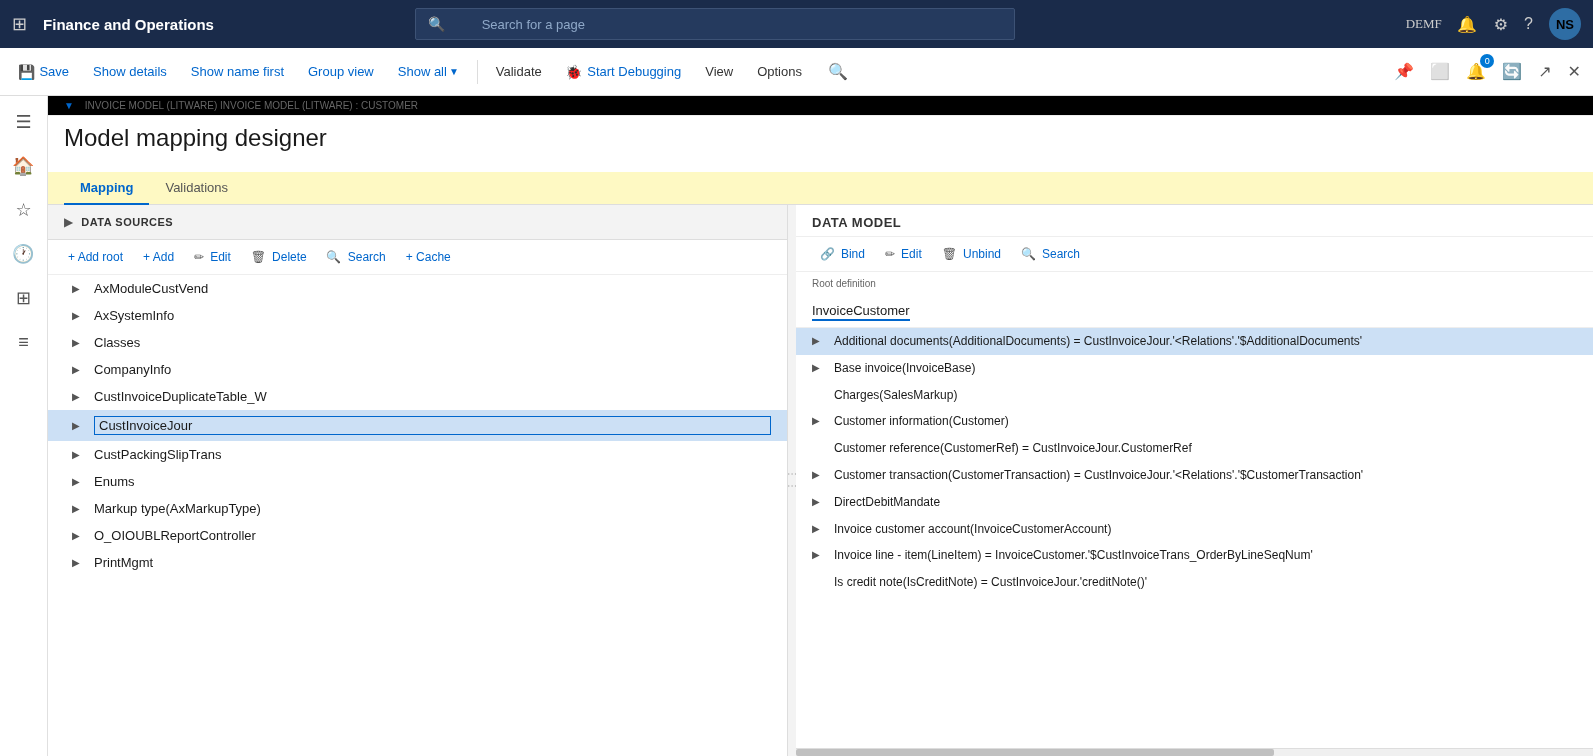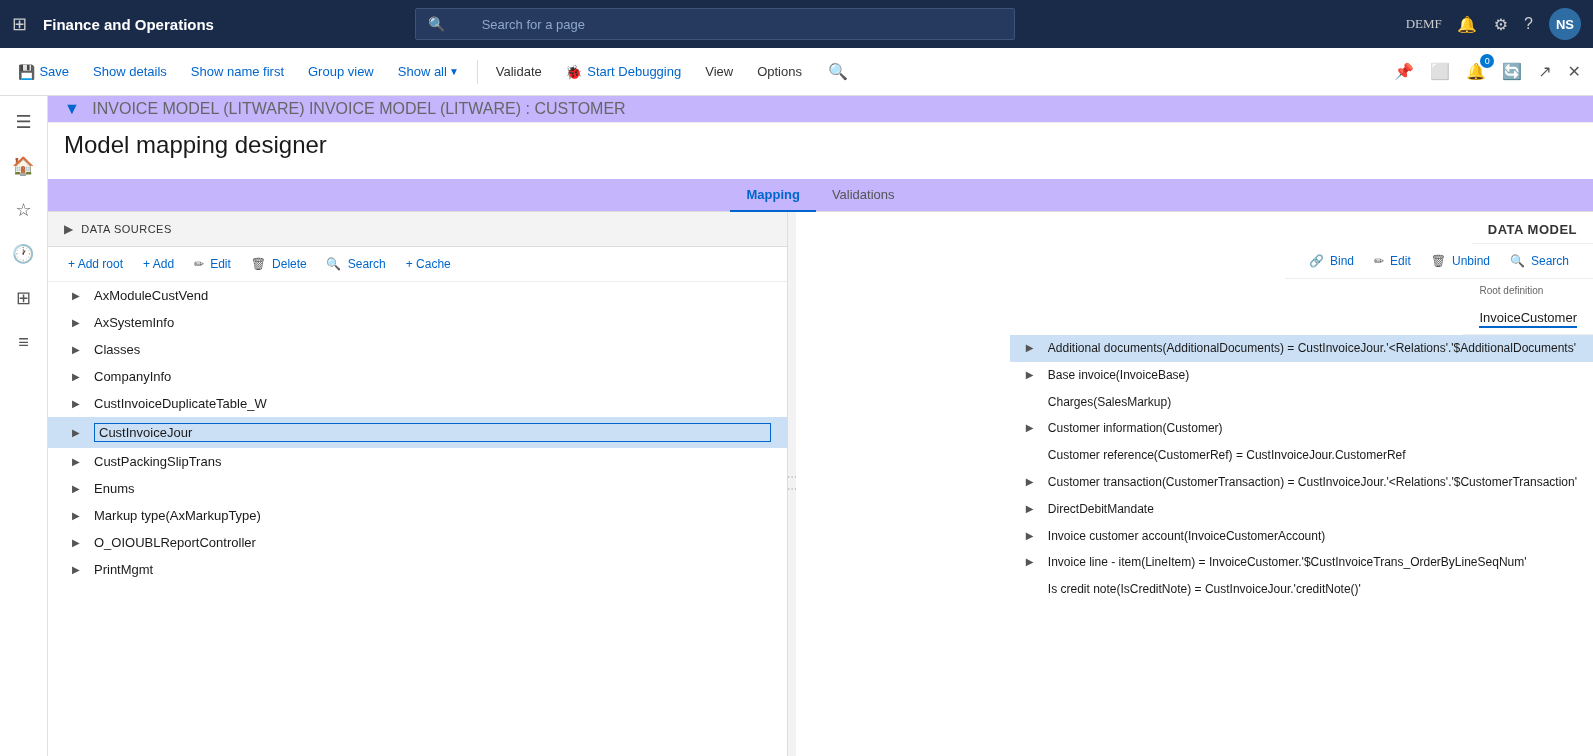--- a/index.html
+++ b/index.html
@@ -44,21 +44,21 @@
     .nav-search-placeholder { color: #8fa8c8; font-size: 13px; margin-left: 28px; }
     .nav-right {
       margin-left: auto;
       display: flex;
       align-items: center;
       gap: 16px;
       color: #ccc;
     }
     .nav-user-badge {
       background: #2e6da4;
-      color: #ffffff;
+      color: #000000;
       border-radius: 50%;
       width: 32px;
       height: 32px;
       display: flex;
       align-items: center;
       justify-content: center;
       font-size: 13px;
       font-weight: 600;
     }
     .nav-demf { color: #ccc; font-size: 13px; font-family: Liberation Serif, serif; }
@@ -128,46 +128,45 @@
     .content-area {
       flex: 1;
       display: flex;
       flex-direction: column;
       overflow: hidden;
     }
 
     
     .breadcrumb {
       padding: 4px 16px;
-      font-size: 16px;
+      font-size: 10px;
       color: #666;
-      background: #c4b5fd;
+      background: #000000;
       border-bottom: 1px solid #eee;
     }
 
     
     .page-header {
       padding: 8px 16px 0 16px;
       background: #fff;
     }
     .page-title {
       font-size: 24px;
       font-weight: 300;
       color: #1a1a1a;
       margin-bottom: 20px;
     }
 
     
     .tabs {
       display: flex;
       gap: 0;
       border-bottom: 1px solid #ddd;
-      background: #c4b5fd;
+      background: #fef9c3;
       padding: 0 16px;
-      justify-content: center;
     }
     .tab {
       padding: 8px 16px;
       cursor: pointer;
       font-size: 13px;
       color: #555;
       border-bottom: 2px solid transparent;
       margin-bottom: -1px;
     }
     .tab.active {
@@ -194,21 +193,21 @@
       border-right: 1px solid #ddd;
       overflow: hidden;
     }
     .panel-expand-btn {
       cursor: pointer;
       color: #555;
       font-size: 12px;
     }
     .panel-title {
       font-size: 11px;
-      font-weight: 400;
+      font-weight: 700;
       color: #333;
       letter-spacing: 0.5px;
     }
 
     
     .panel-toolbar {
       display: flex;
       align-items: flex-start;
       padding: 6px 12px;
       gap: 4px;
@@ -259,21 +258,20 @@
       justify-content: center;
     }
 
     
     .data-model-panel {
       flex: 1;
       background: #fff;
       display: flex;
       flex-direction: column;
       overflow: hidden;
-      align-items: flex-end;
     }
     .data-model-header {
       padding: 10px 16px 6px 16px;
       font-size: 13px;
       font-weight: 700;
       color: #333;
       letter-spacing: 0.5px;
       border-bottom: 1px solid #eee;
     }
     .data-model-toolbar {

